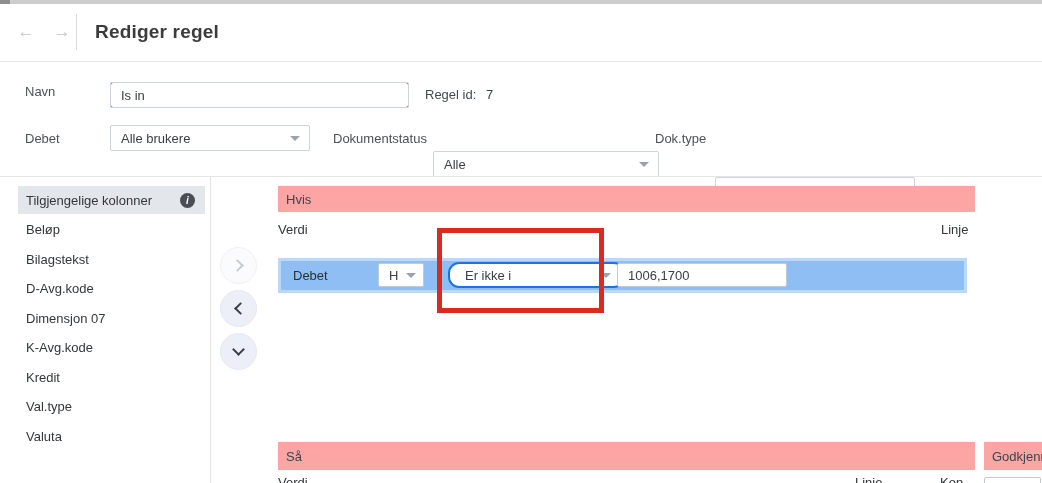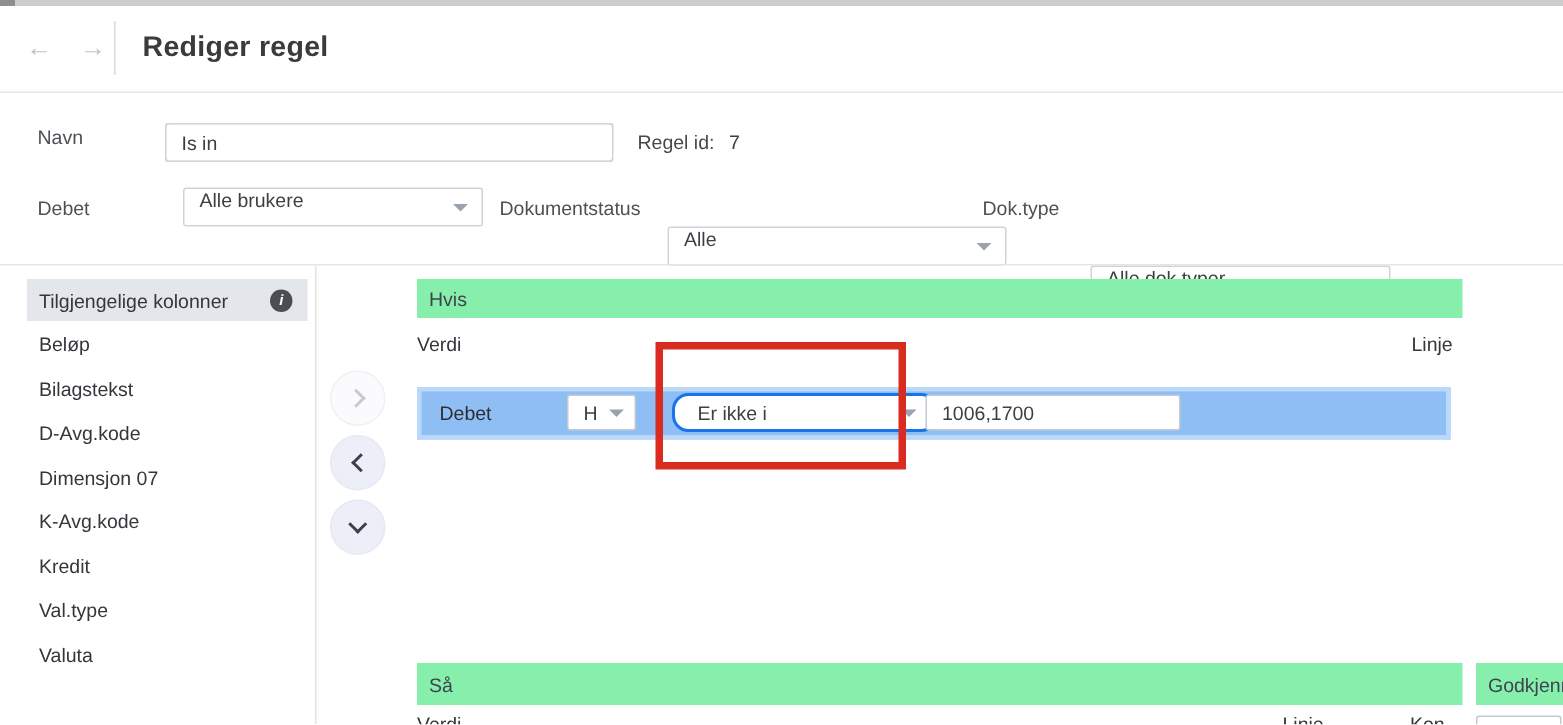--- a/index.html
+++ b/index.html
@@ -24,22 +24,22 @@
   .vdiv { left:76px; top:14px; width:1px; height:36px; background:#dcdcdc; }
   .page-title { left:95px; top:21px; font-size:19px; font-weight:bold; color:#3b3b3b; letter-spacing:.2px; }
 
   
   .lbl { font-size:13px; color:#4d5156; }
   .input, .select {
     background:#fff; border:1px solid #cfd4da; border-radius:2px;
     font-size:13px; color:#3c4043; height:26px;
   }
   .input { padding:0 10px; width:100%; height:100%; border:none; outline:none; font-family:inherit; font-size:13px; color:#3c4043; }
-  .input-wrap { border:1px solid #cfd4da; border-radius:2px; background:#fdba74; }
-  .select { display:flex; padding:0 24px 0 10px; position:relative; cursor:pointer;margin-left:12px; }
+  .input-wrap { border:1px solid #cfd4da; border-radius:2px; background:#0c4a6e; }
+  .select { display:flex; align-items:center; padding:0 24px 0 10px; position:relative; cursor:pointer; }
   .caret { position:absolute; right:9px; top:50%; margin-top:-2px;
            width:0; height:0; border-left:5px solid transparent; border-right:5px solid transparent;
            border-top:5px solid #9aa3ad; }
 
   
   .hline { left:0; top:176px; width:1042px; height:1px; background:#e5e5e5; }
 
   
   .side-chip { left:18px; top:186px; width:187px; height:28px; background:#e3e6ea;
                display:flex; align-items:center; padding:0 10px 0 8px; }
@@ -55,21 +55,21 @@
           display:flex; align-items:center; justify-content:center; cursor:pointer; }
   .circ.disabled { background:#fbfbfd; border:1px solid #f0f0f5; }
   .circ.enabled  { background:#edeff8; border:1px solid #e6e8f3; }
   .chev { width:9px; height:9px; border-top:2px solid #3a3f4b; border-right:2px solid #3a3f4b; }
   .chev.right { transform:rotate(45deg); margin-left:-3px; }
   .chev.left  { transform:rotate(-135deg); margin-right:-3px; }
   .chev.down  { transform:rotate(135deg); margin-top:-4px; }
   .circ.disabled .chev { border-color:#c6cad3; }
 
   
-  .secbar { background:#86efac; font-size:13px; color:#3f444c; display:flex; align-items:center; padding:0 8px; }
+  .secbar { background:#fca5a5; font-size:13px; color:#3f444c; display:flex; align-items:center; padding:0 8px; }
   .colhdr { font-size:13px; color:#33363a; }
 
   .rule-row { left:278px; top:258px; width:689px; height:35px;
               background:#8fbef5; border:3px solid #b9d8fa; }
   .rule-field { position:absolute; left:12px; top:0; height:29px; display:flex; align-items:center;
                 font-size:13px; color:#2b2f33; }
   .mini { position:absolute; height:24px; font-size:13px; color:#3c4043; background:#fff;
           border:1px solid #c3cad2; border-radius:2px; display:flex; align-items:center; }
   .op-select { border:2px solid #1a73e8 !important; height:26px !important; }
 

